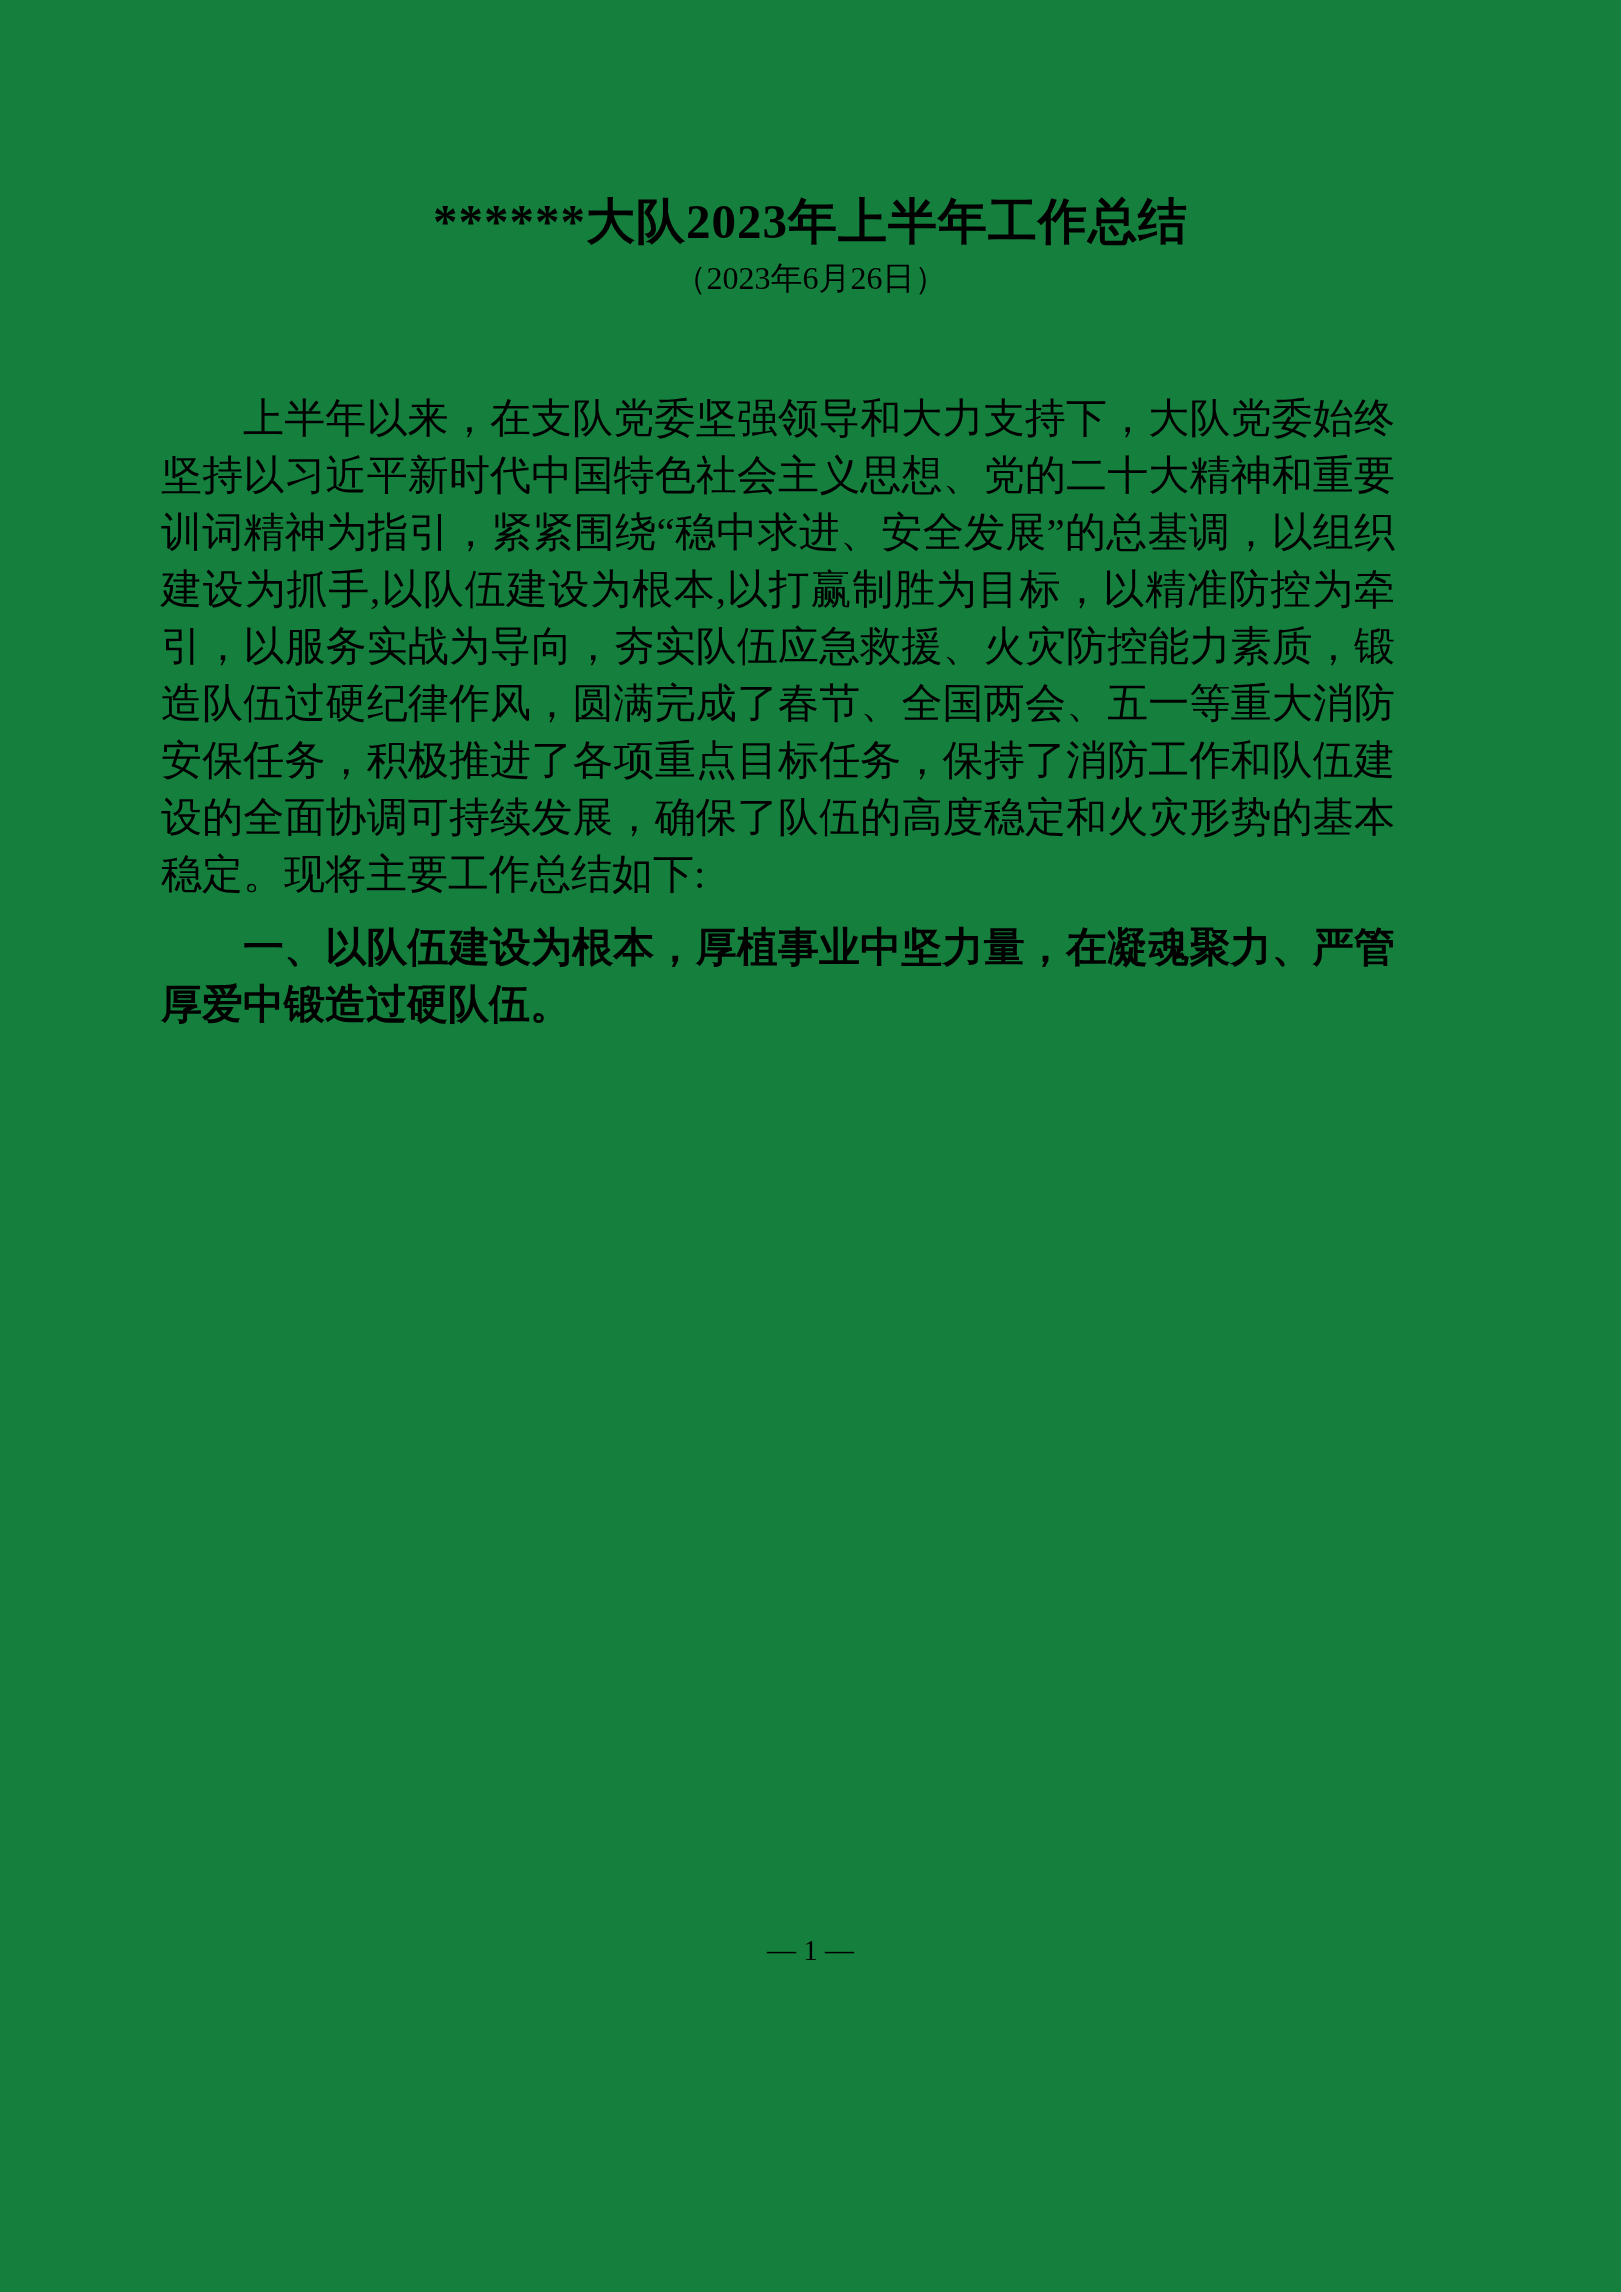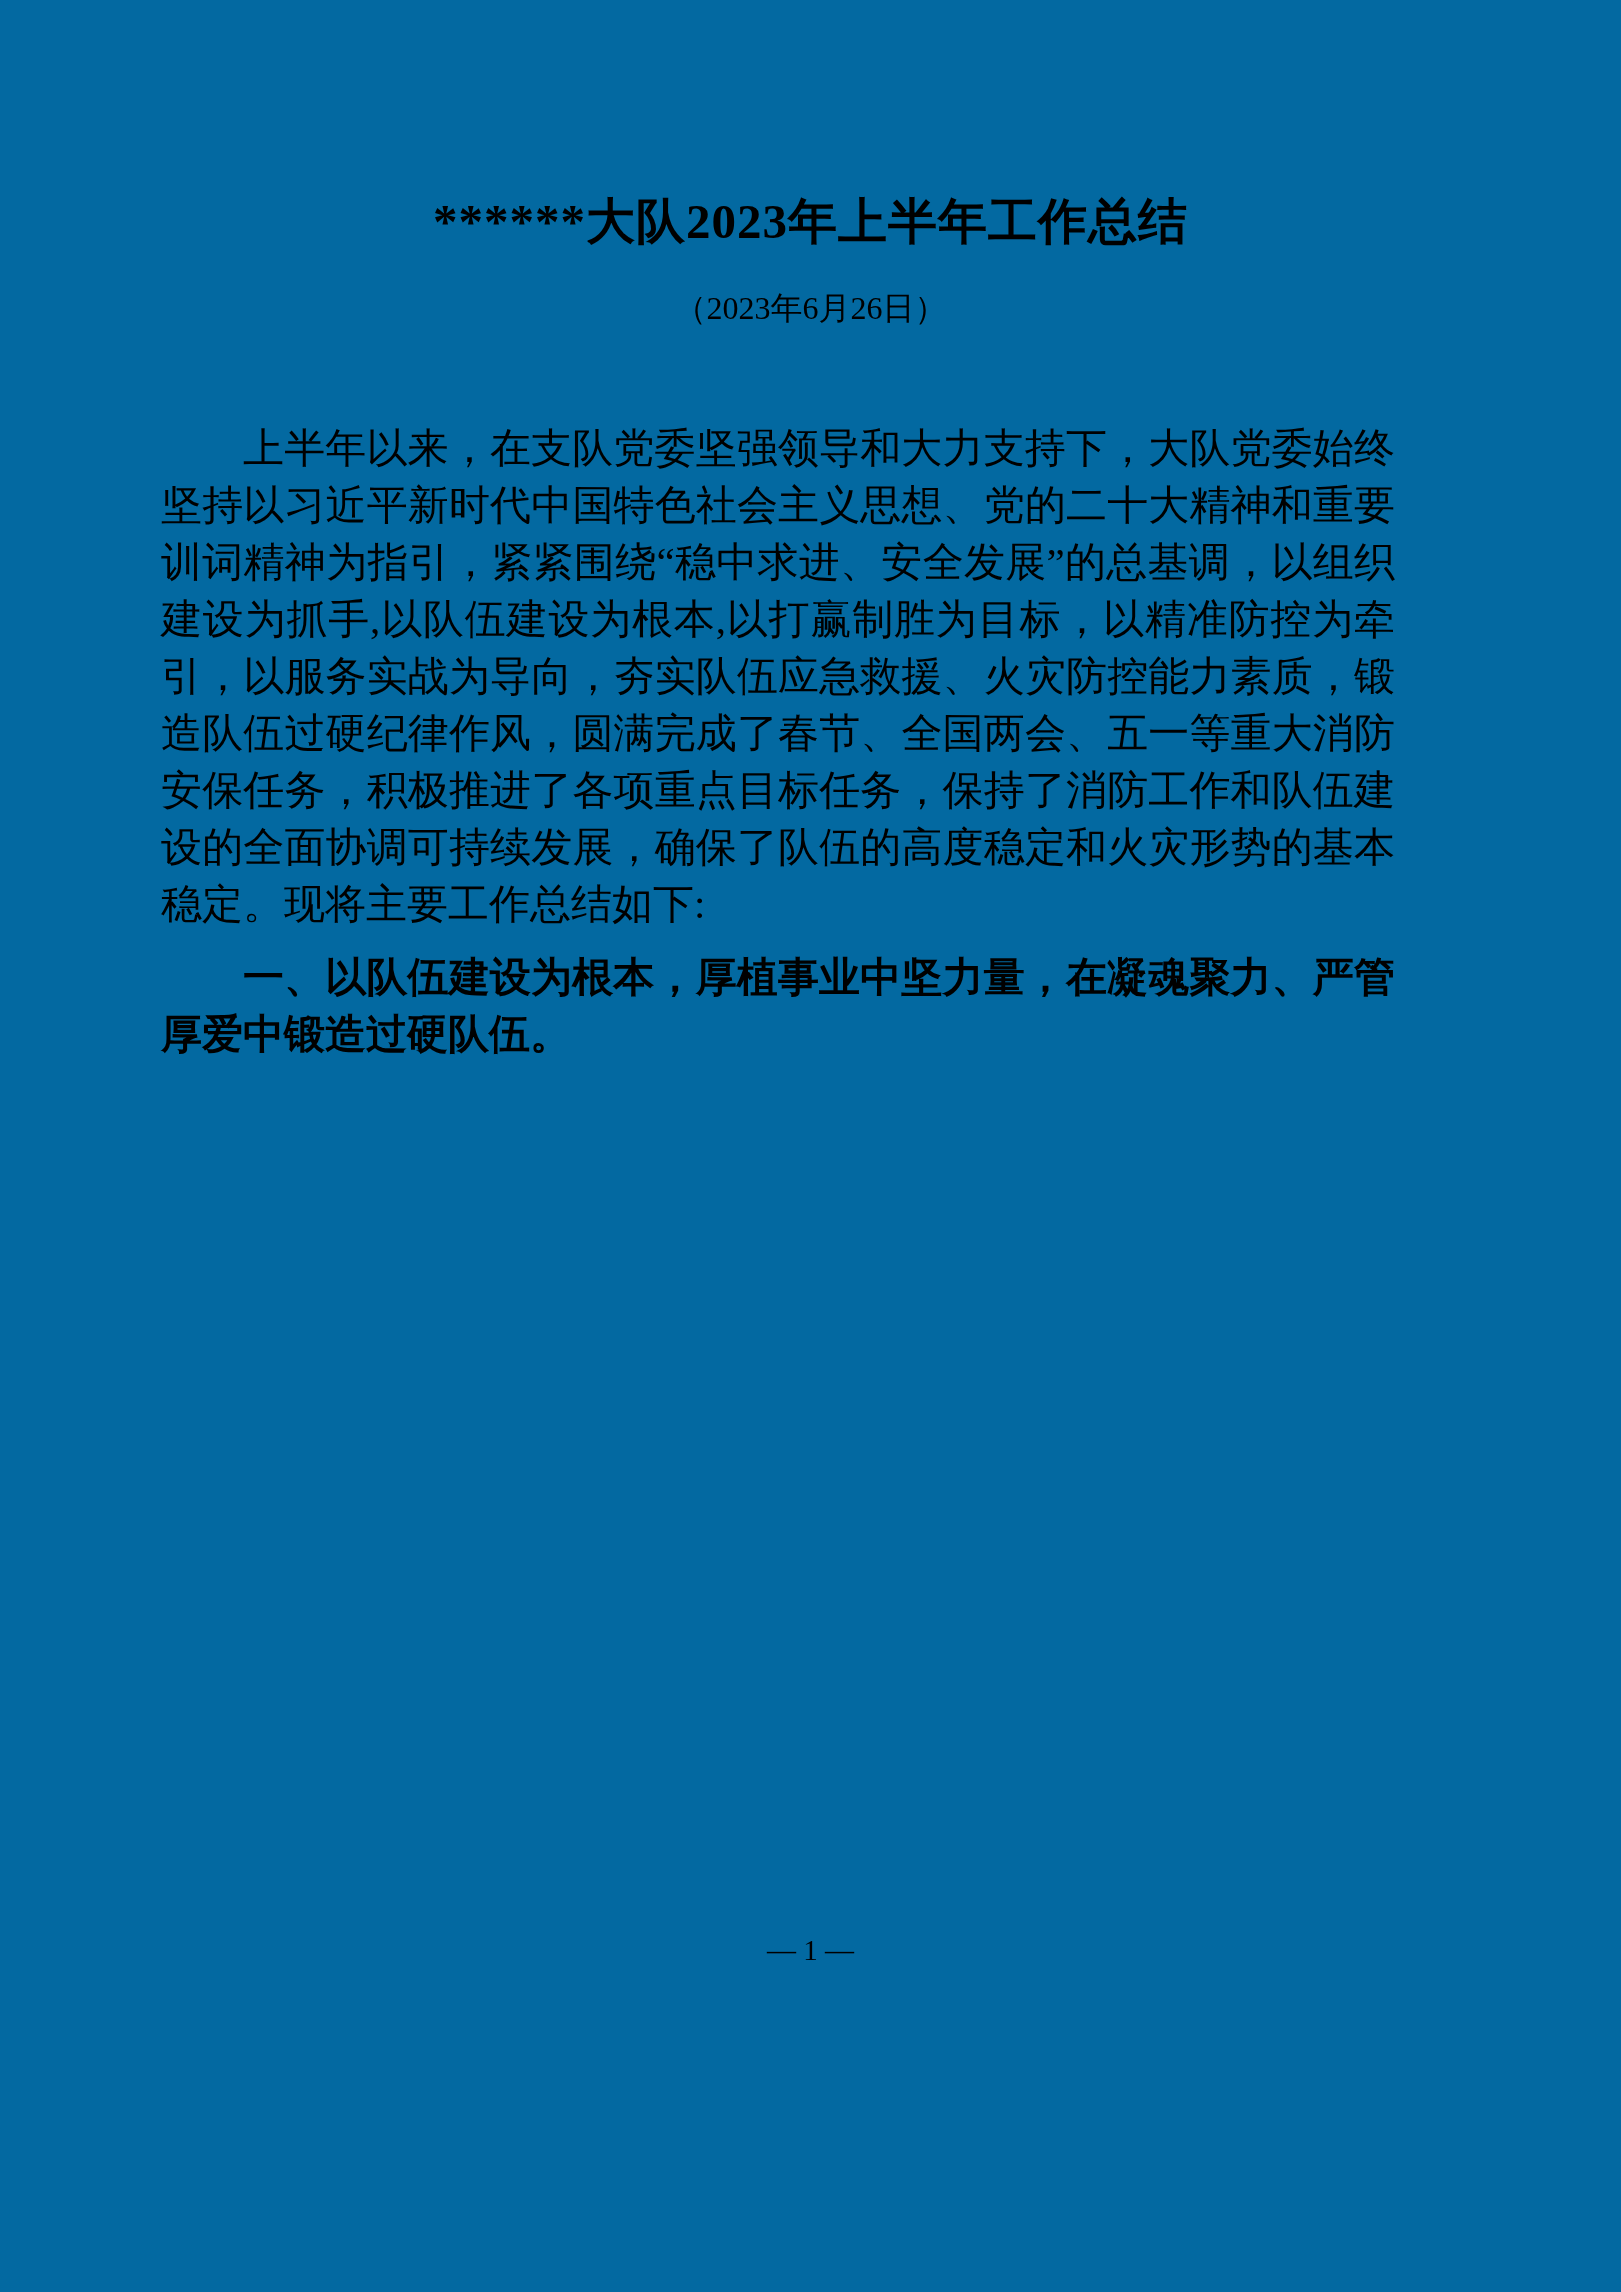--- a/index.html
+++ b/index.html
@@ -2,36 +2,36 @@
 <html><head>
 <meta charset="utf-8">
 <style>
   * { margin: 0; padding: 0; box-sizing: border-box; }
   html, body { background: #ffffff; }
   .page {
     position: relative;
     width: 1621px;
     height: 2293px;
     margin: 0 auto;
-    background: #0369a1;
+    background: #15803d;
     color: #000000;
     font-family: "Liberation Serif", "DejaVu Serif", serif;
     overflow: hidden;
   }
   .doc-title {
     padding-top: 192px;
     text-align: center;
     font-size: 49px;
     line-height: 59px;
     font-weight: bold;
     font-family: "Liberation Serif", "DejaVu Serif", serif;
     letter-spacing: 1px;
   }
   .doc-date {
-    margin-top: 38px;
+    margin-top: 8px;
     text-align: center;
     font-size: 32px;
     line-height: 39px;
     font-weight: normal;
   }
   .doc-body {
     margin: 92px 210px 0 145px;
     font-size: 41px;
     line-height: 57px;
     text-align: justify;

